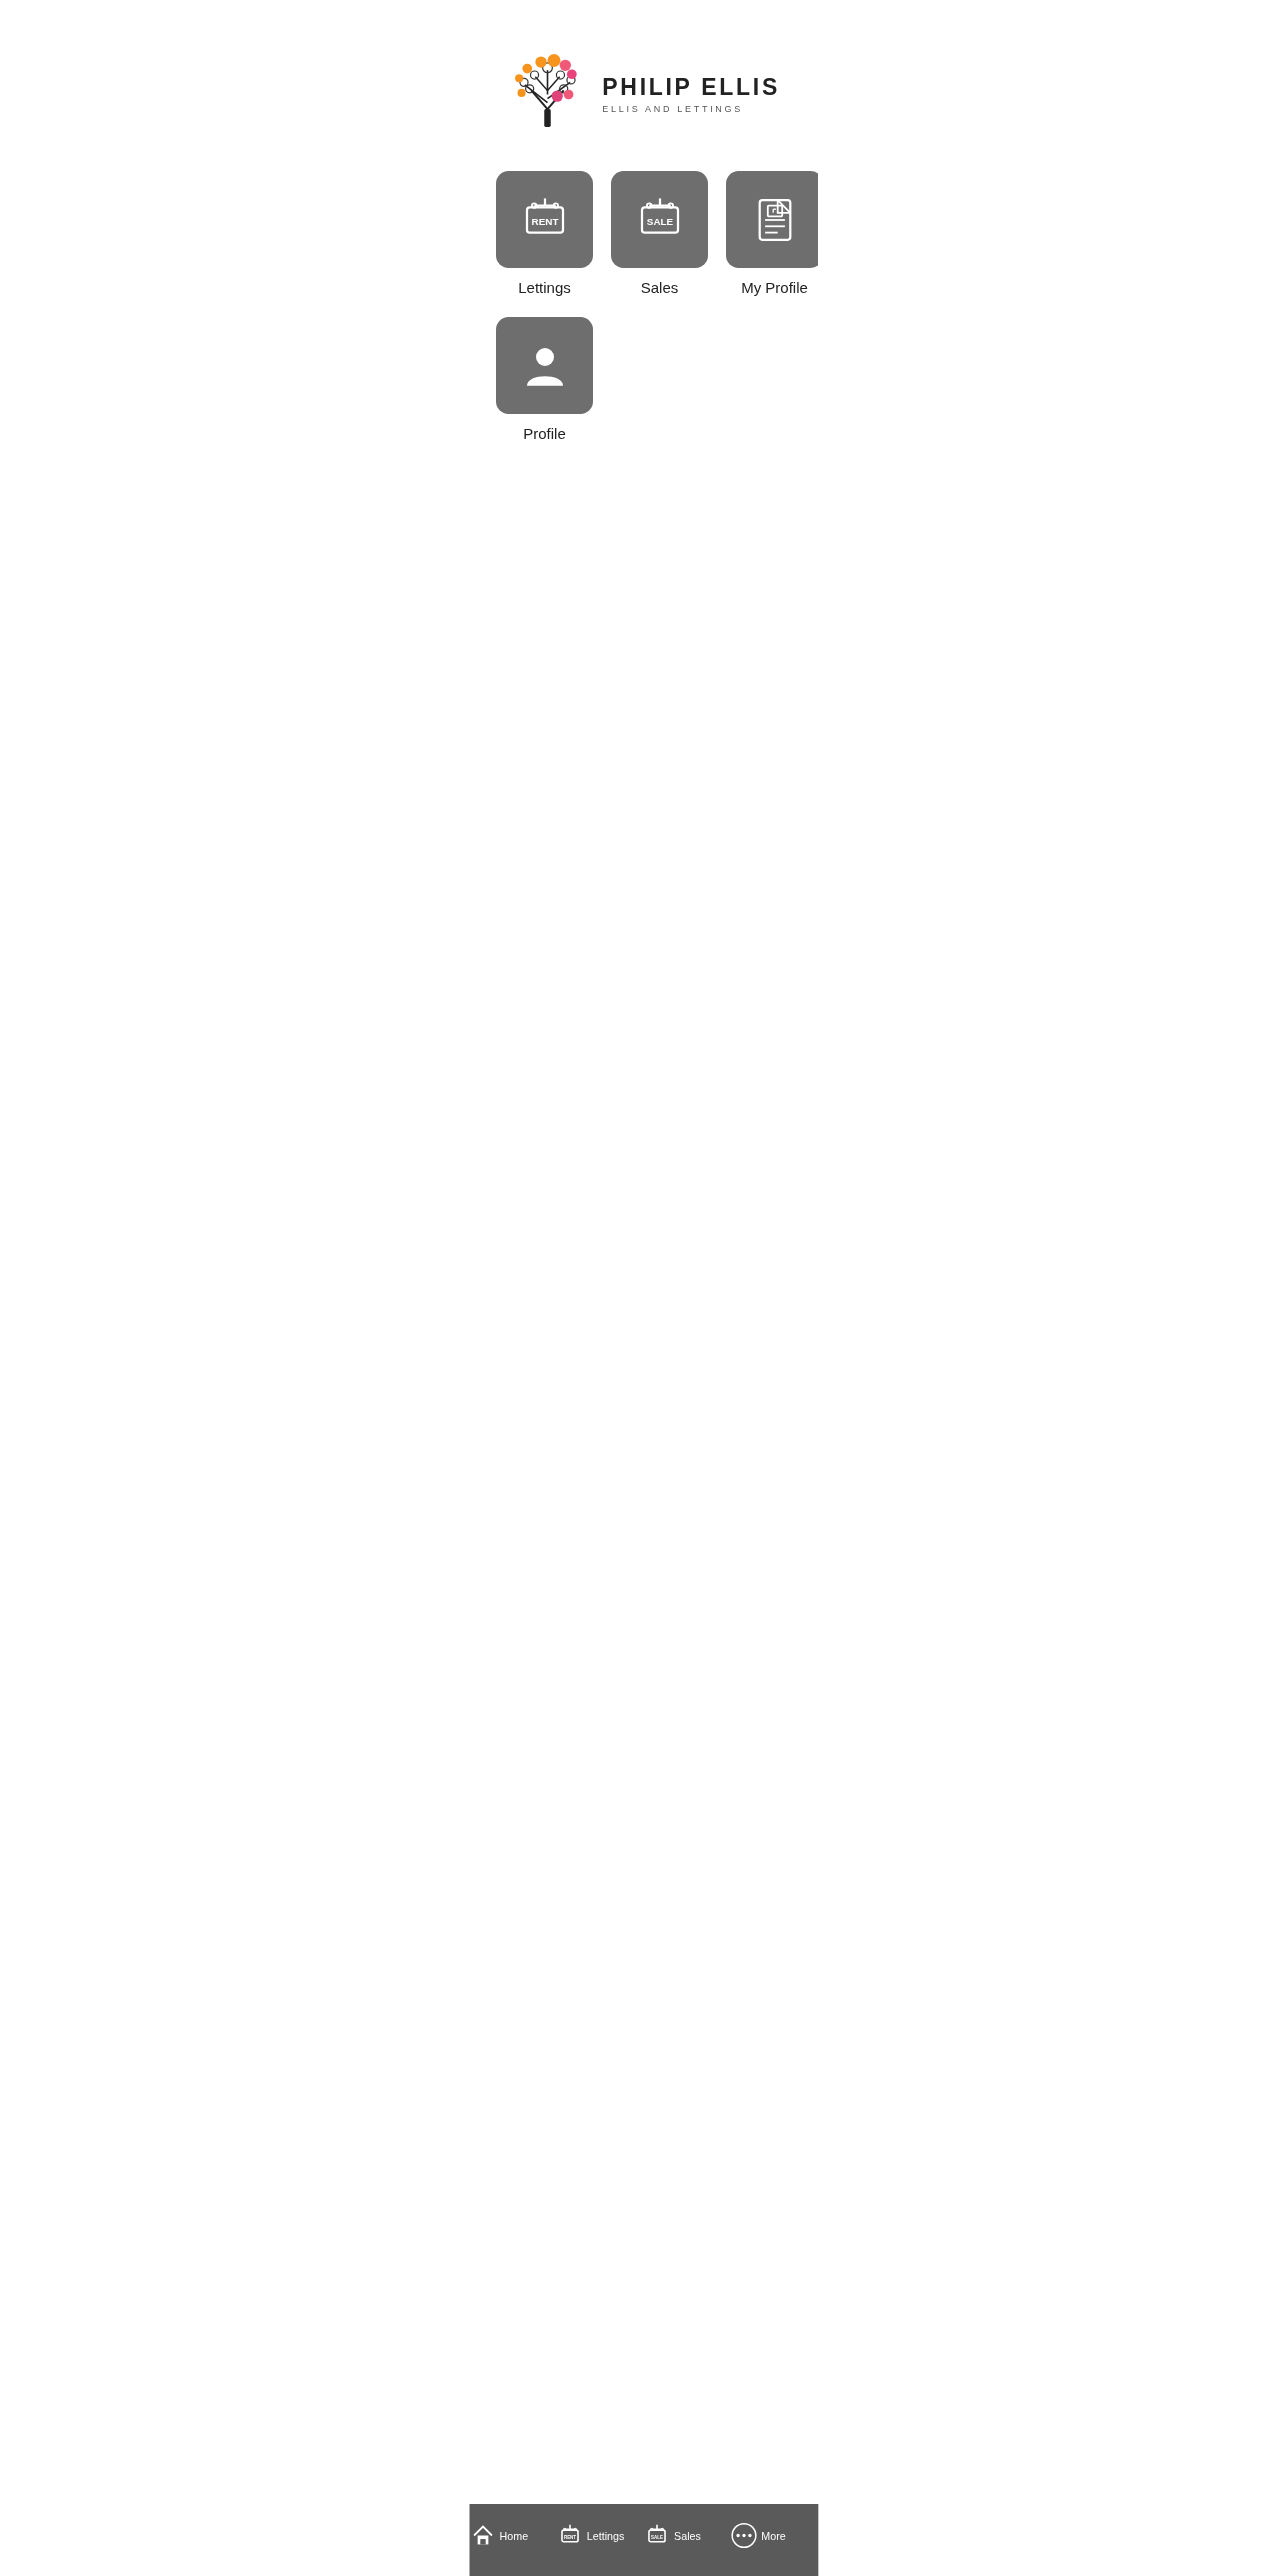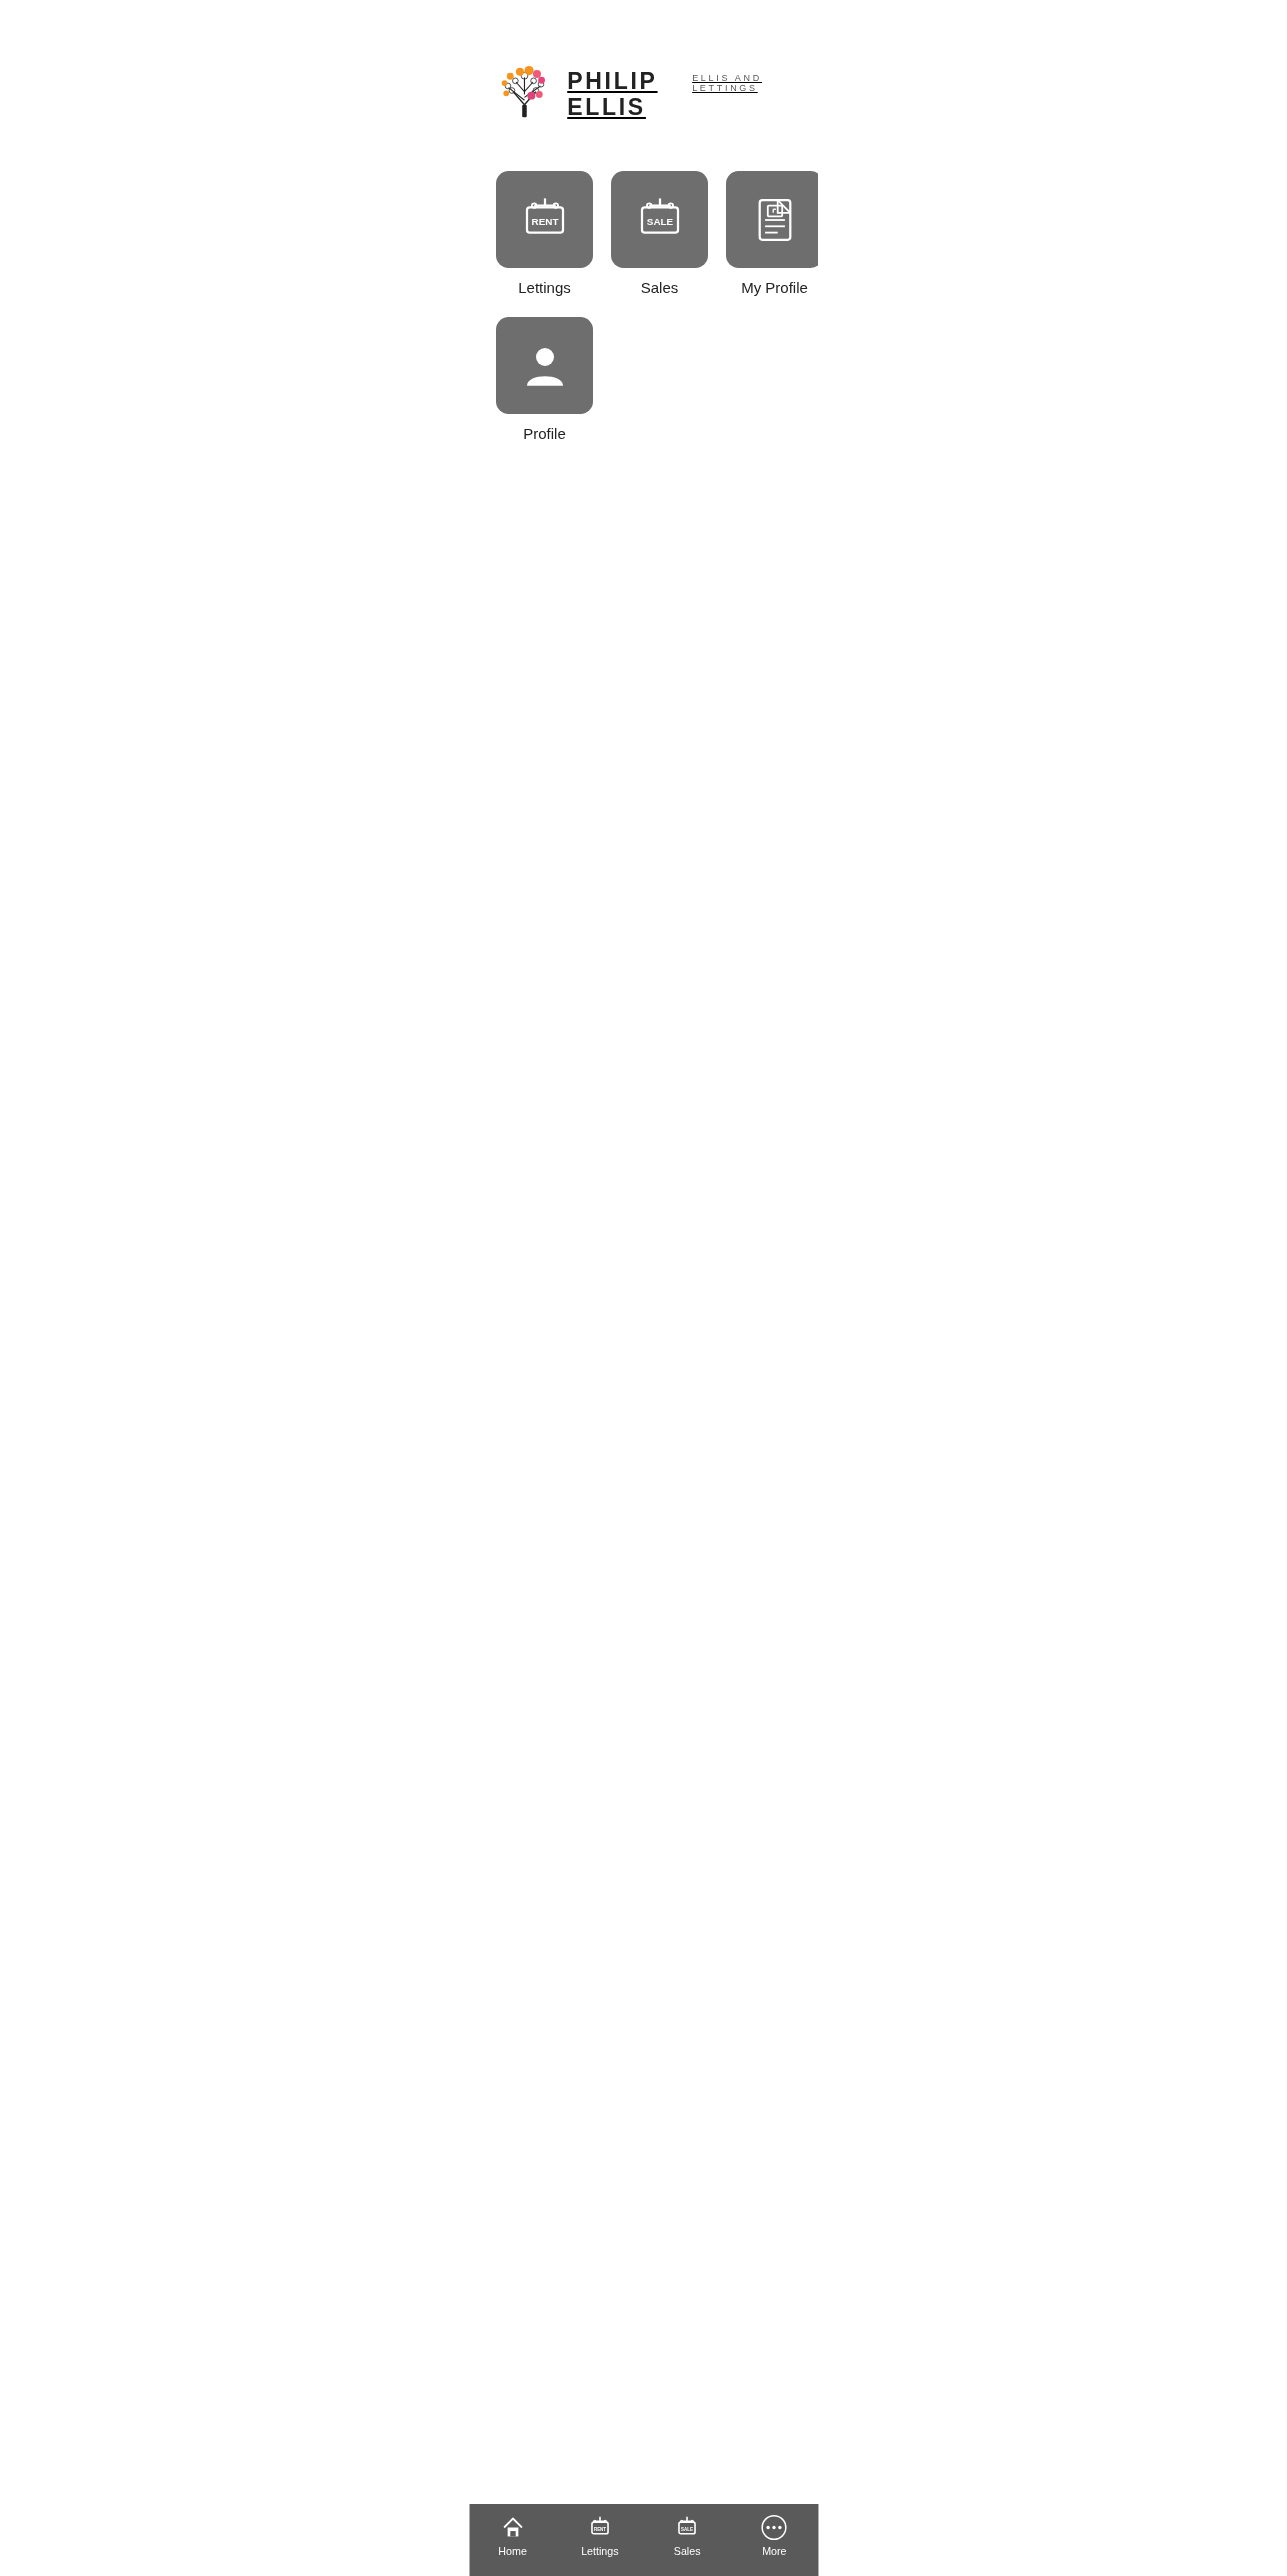--- a/index.html
+++ b/index.html
@@ -41,22 +41,21 @@
     }
 
     
     .logo-tree {
       width: 81px;
       height: 81px;
     }
 
     .logo-text-block {
       display: flex;
-      flex-direction: row;
-      text-decoration: underline;
+      flex-direction: column;
     }
 
     .logo-name {
       font-size: 23px;
       font-weight: 700;
       letter-spacing: 2.7px;
       color: #222;
       line-height: 1.1;
     }
 
@@ -123,21 +122,21 @@
       height: 72px;
       background: #5a5a5a;
       display: flex;
       align-items: center;
       justify-content: space-around;
       padding-bottom: 9px;
     }
 
     .nav-item {
       display: flex;
-      flex-direction: column;
+      flex-direction: row;
       align-items: center;
       gap: 3.6px;
       cursor: pointer;
       flex: 1;
     }
 
     .nav-icon {
       width: 27px;
       height: 27px;
       display: flex;

